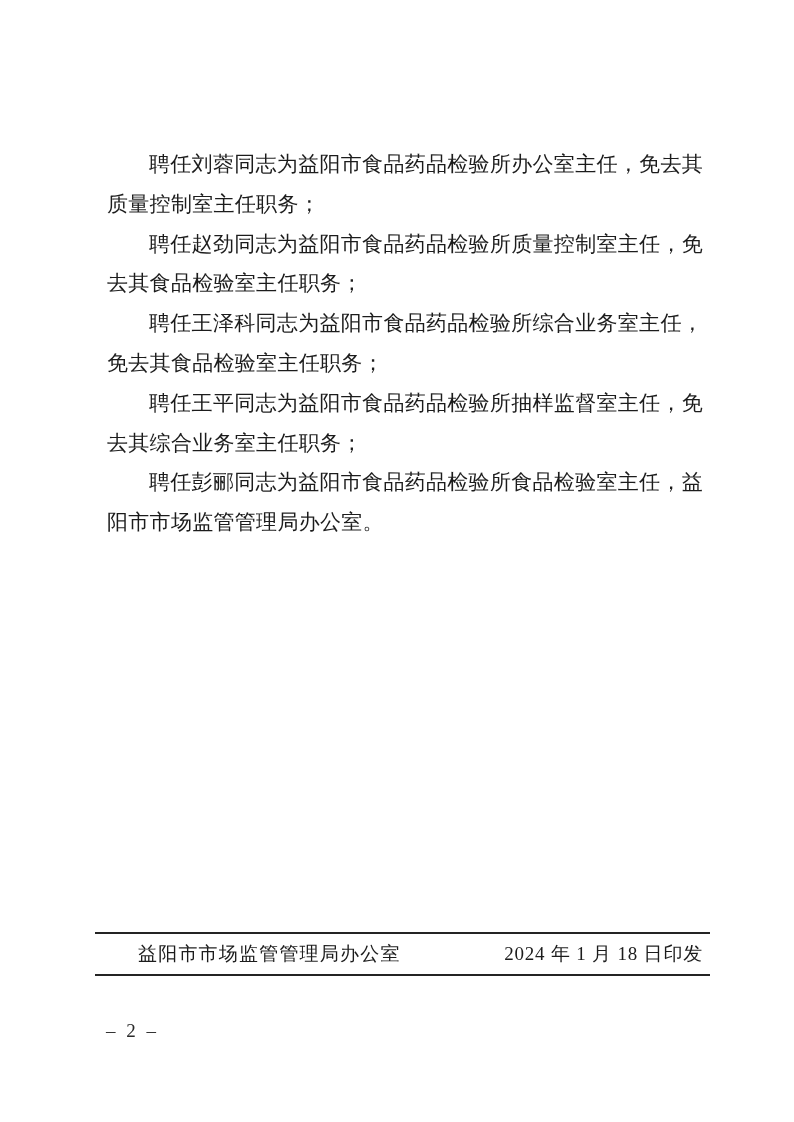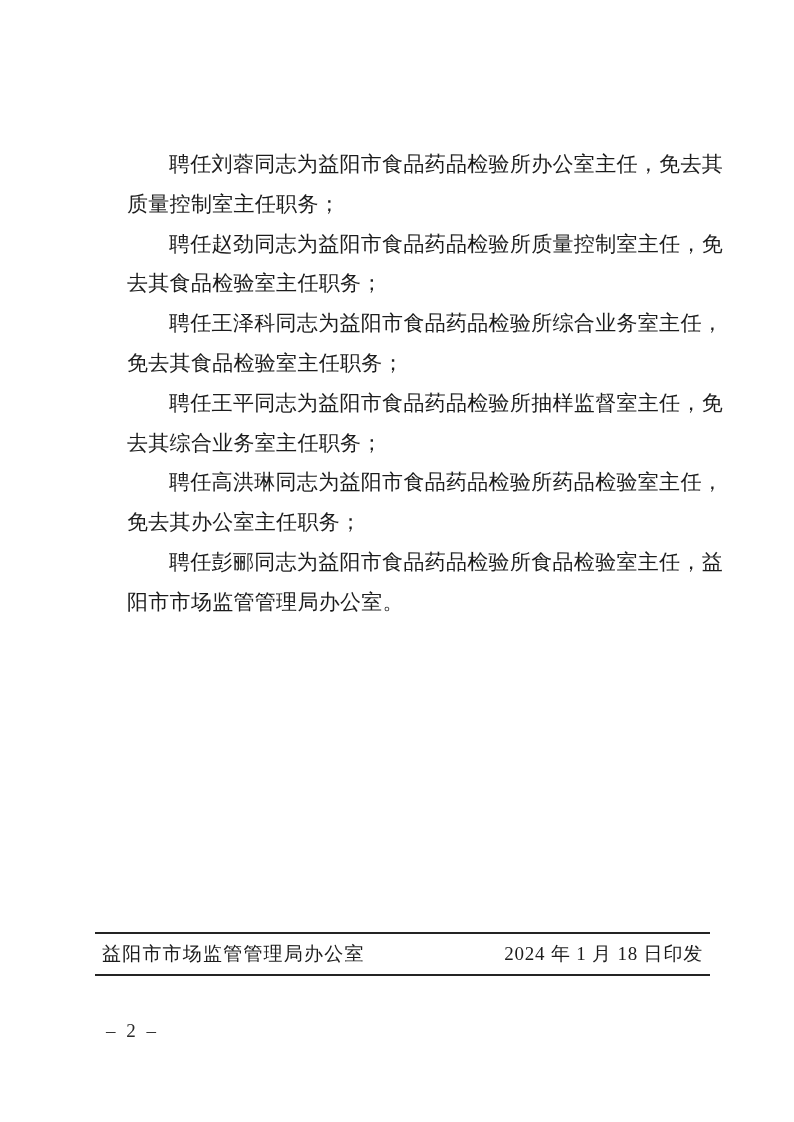--- a/index.html
+++ b/index.html
@@ -20,21 +20,20 @@
   
   .body-text {
     position: absolute;
     left: 107px;
     top: 145px;
     width: 596px;
     font-size: 21px;
     line-height: 39.8px;
     letter-spacing: 0.3px;
     text-align: justify;
-    margin-left: 20px;
   }
   .body-text p {
     margin: 0;
     padding: 0;
     text-indent: 2em;
   }
   
   .signature {
     position: absolute;
     top: 743px;
@@ -63,20 +62,21 @@
     border-bottom: 2.5px solid #242424;
     display: flex;
     align-items: center;
     justify-content: space-between;
     padding: 0 7px;
     font-size: 19px;
     letter-spacing: 1.2px;
   }
   .colophon .issuer {
     white-space: nowrap;
+    margin-left: 36px;
   }
   .colophon .print-date {
     white-space: nowrap;
     letter-spacing: 0.8px;
     margin-left: 25px;
   }
   
   .page-number {
     position: absolute;
     left: 106px;
@@ -89,21 +89,20 @@
 </head>
 <body>
 
 <div class="page">
 
   <main class="body-text">
     <p>聘任刘蓉同志为益阳市食品药品检验所办公室主任，免去其质量控制室主任职务；</p>
     <p>聘任赵劲同志为益阳市食品药品检验所质量控制室主任，免去其食品检验室主任职务；</p>
     <p>聘任王泽科同志为益阳市食品药品检验所综合业务室主任，免去其食品检验室主任职务；</p>
     <p>聘任王平同志为益阳市食品药品检验所抽样监督室主任，免去其综合业务室主任职务；</p>
-    <p>聘任高洪琳同志为益阳市食品药品检验所药品检验室主任，免去其办公室主任职务；</p>
     <p>聘任彭郦同志为益阳市食品药品检验所食品检验室主任，益阳市市场监管管理局办公室。</p>
   </main>
 
 
   <footer class="colophon">
     <span class="issuer">益阳市市场监管管理局办公室</span>
     <span class="print-date">2024 年 1 月 18 日印发</span>
   </footer>
 
   <div class="page-number">– 2 –</div>

